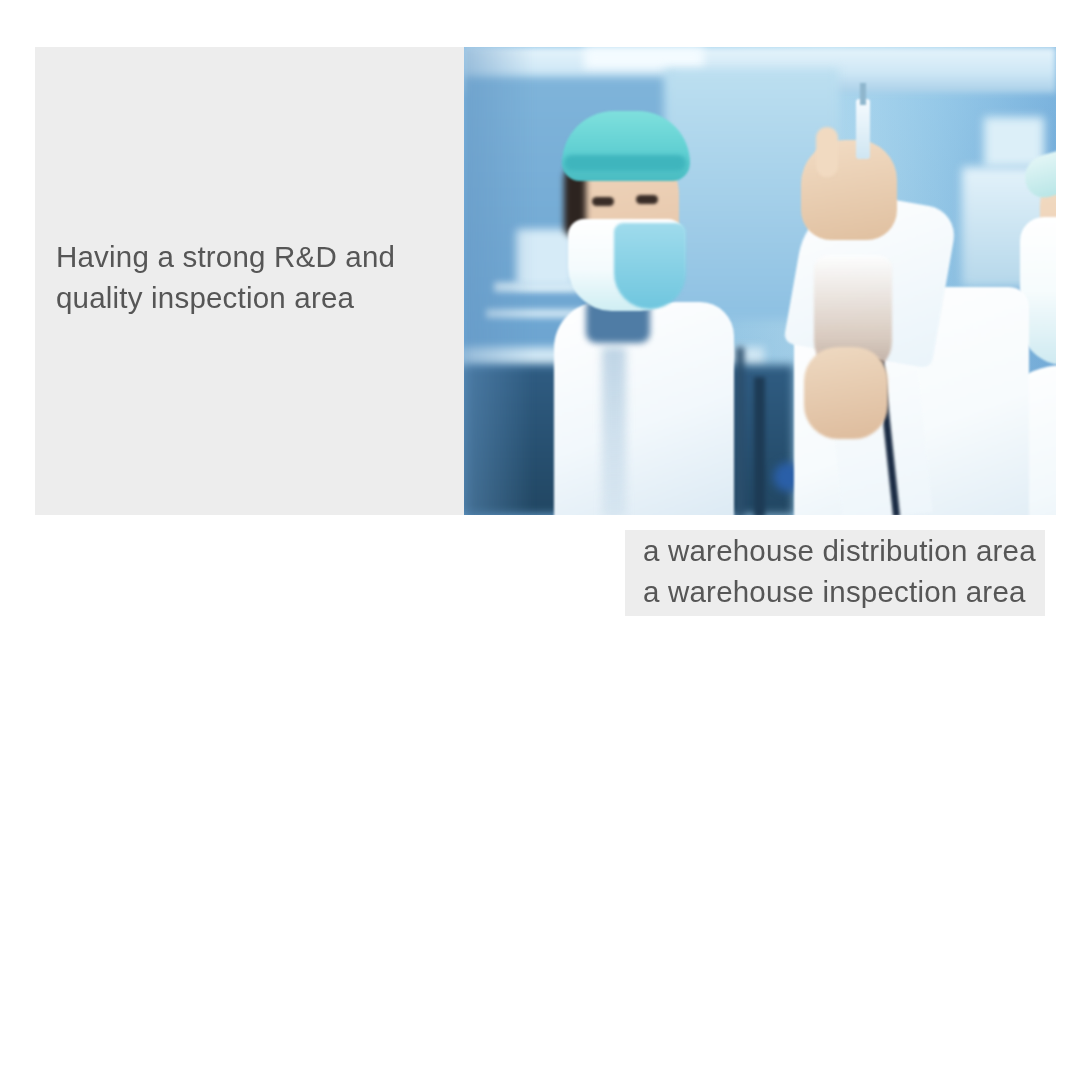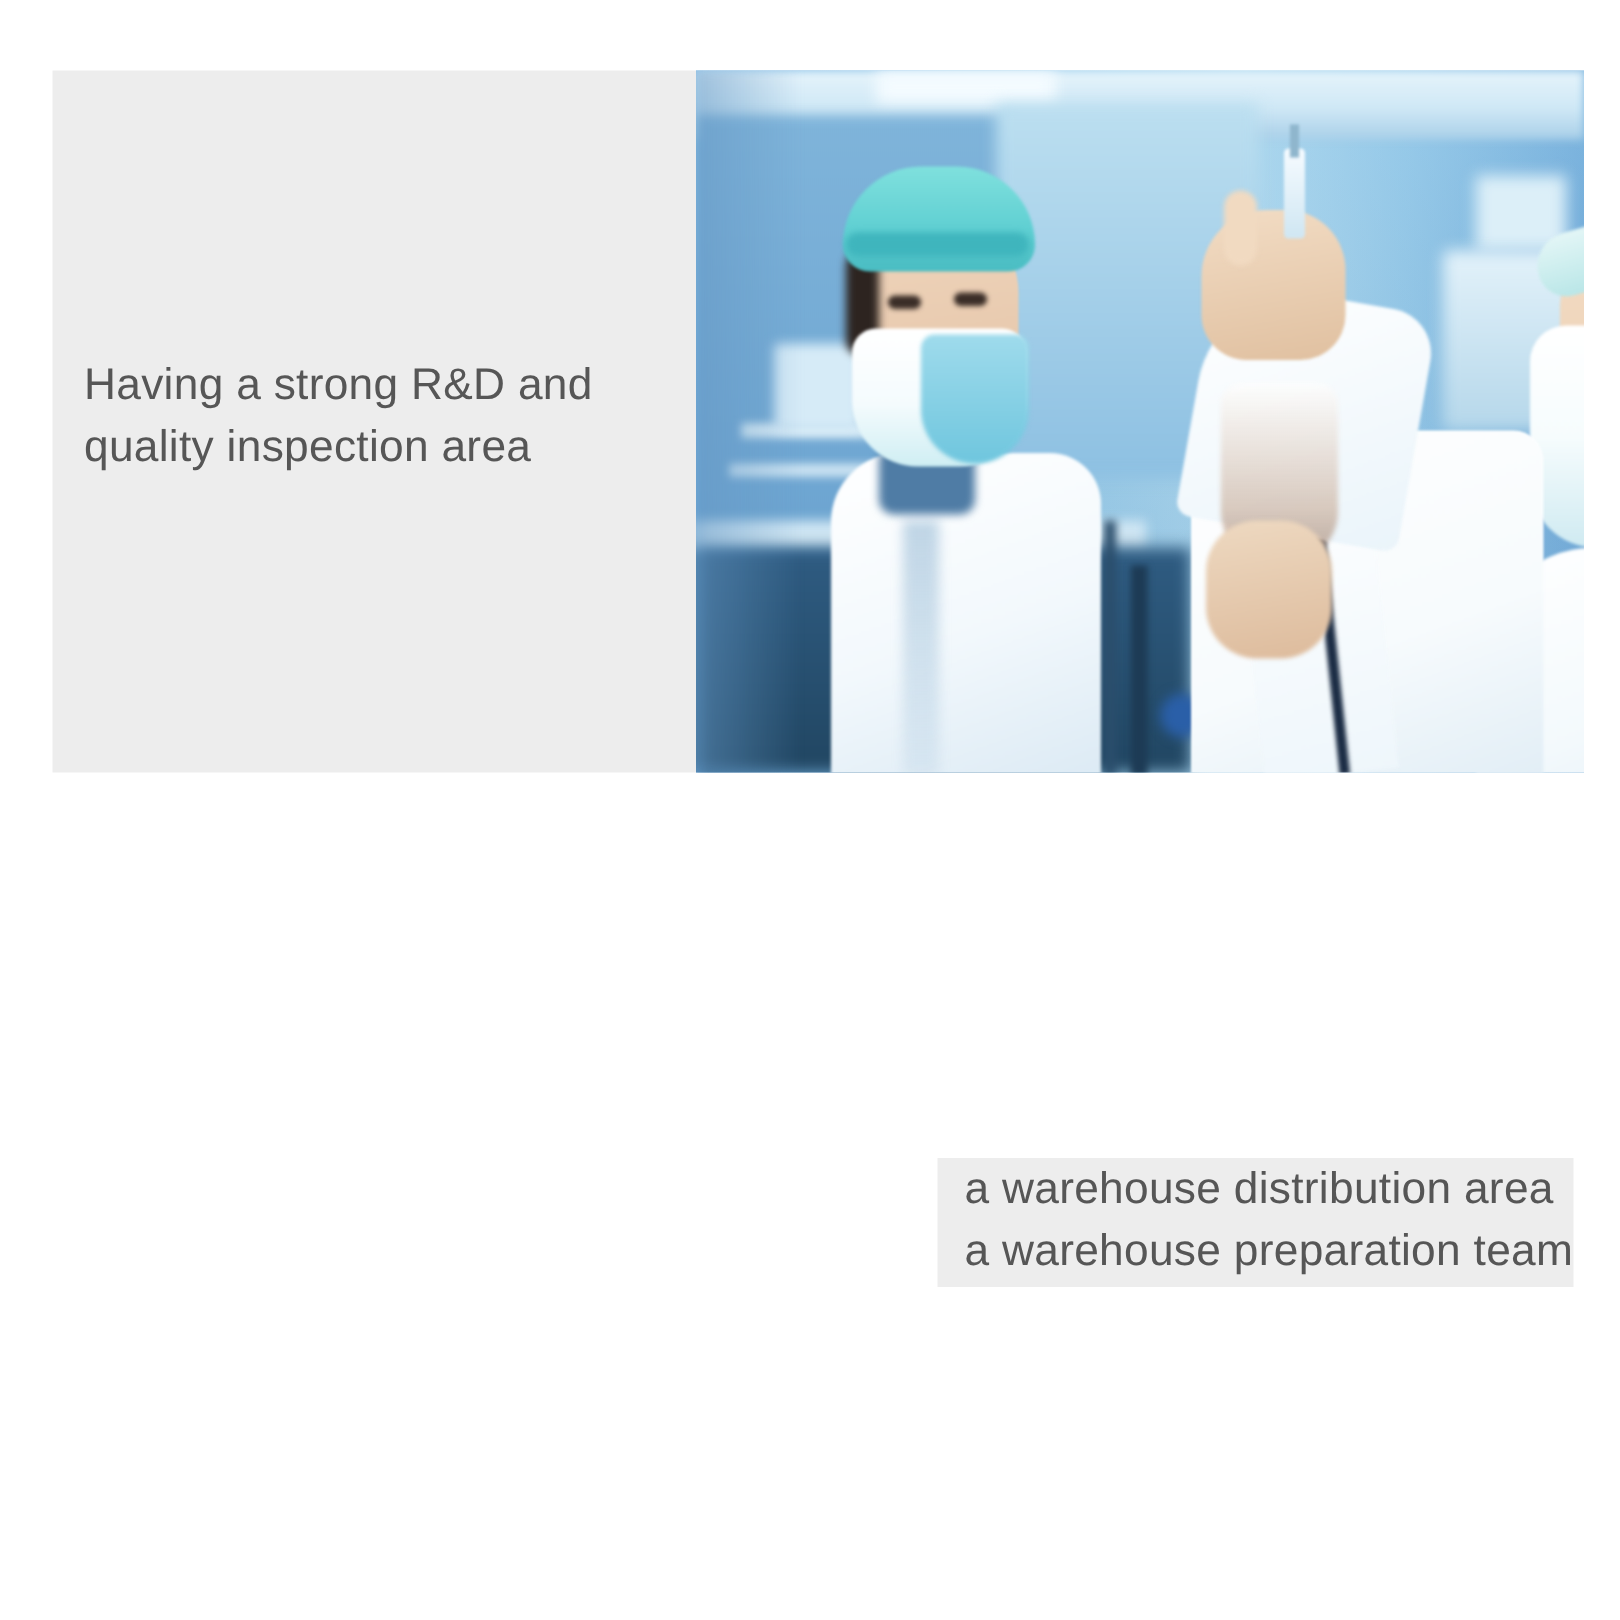--- a/index.html
+++ b/index.html
@@ -281,26 +281,26 @@
   .lab-glass-left {
     left: 0px; top: 0px; width: 70px; height: 468px;
     background: linear-gradient(90deg, rgba(100,150,195,.55), rgba(100,150,195,0));
     filter: blur(3px);
   }
 
   
   .section-two {
     position: absolute;
     left: 35px;
-    top: 580px;
+    top: 530px;
     width: 1010px;
     height: 469px;
     display: flex;
     flex-direction: row;
-    align-items: center;
+    align-items: flex-start;
   }
   .section-two .photo { width: 590px; flex: 0 0 590px; }
   .section-two .caption-panel {
     flex: 1 1 auto;
     padding-left: 18px;
     padding-bottom: 4px;
   }
 
   
   .pack-photo {
@@ -793,17 +793,17 @@
       <div class="pk pk-blue-rail"></div>
       <div class="pk pk-blue-leg-a"></div>
       <div class="pk pk-blue-leg-b"></div>
       <div class="pk pk-under"></div>
 
       <div class="photo-soft"></div>
     </div>
 
     <div class="caption-panel">
       <div class="caption-line">a warehouse distribution area</div>
-      <div class="caption-line">a warehouse preparation team</div>
+      <div class="caption-line">a warehouse inspection area</div>
     </div>
   </div>
 
 </div>
 
 </body></html>

